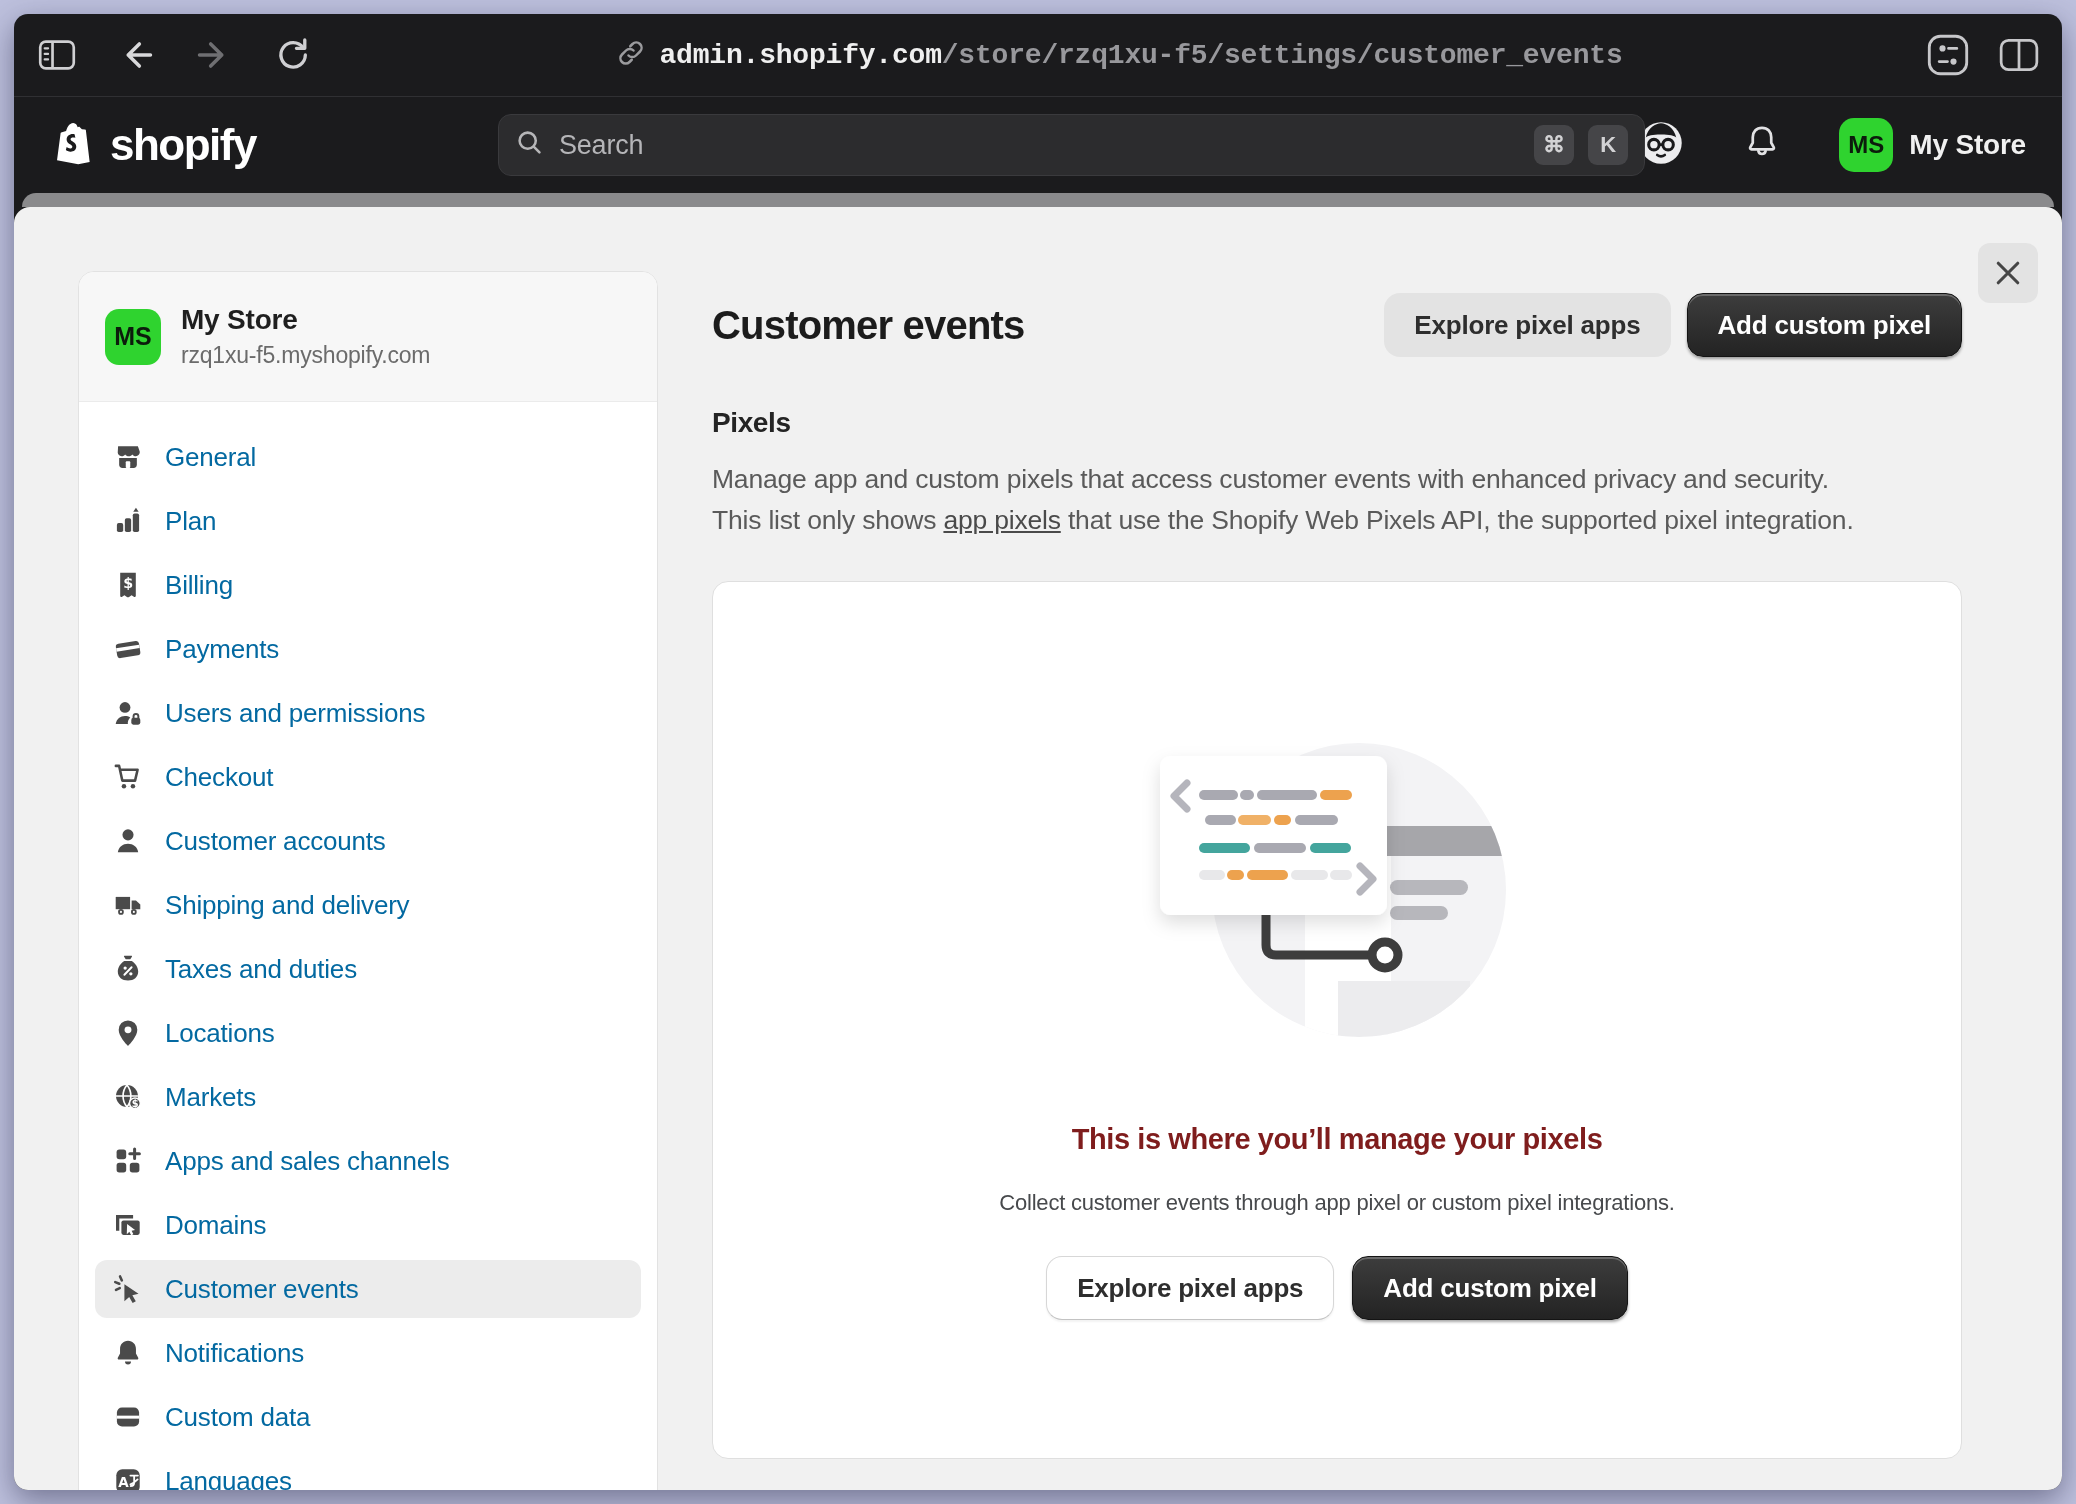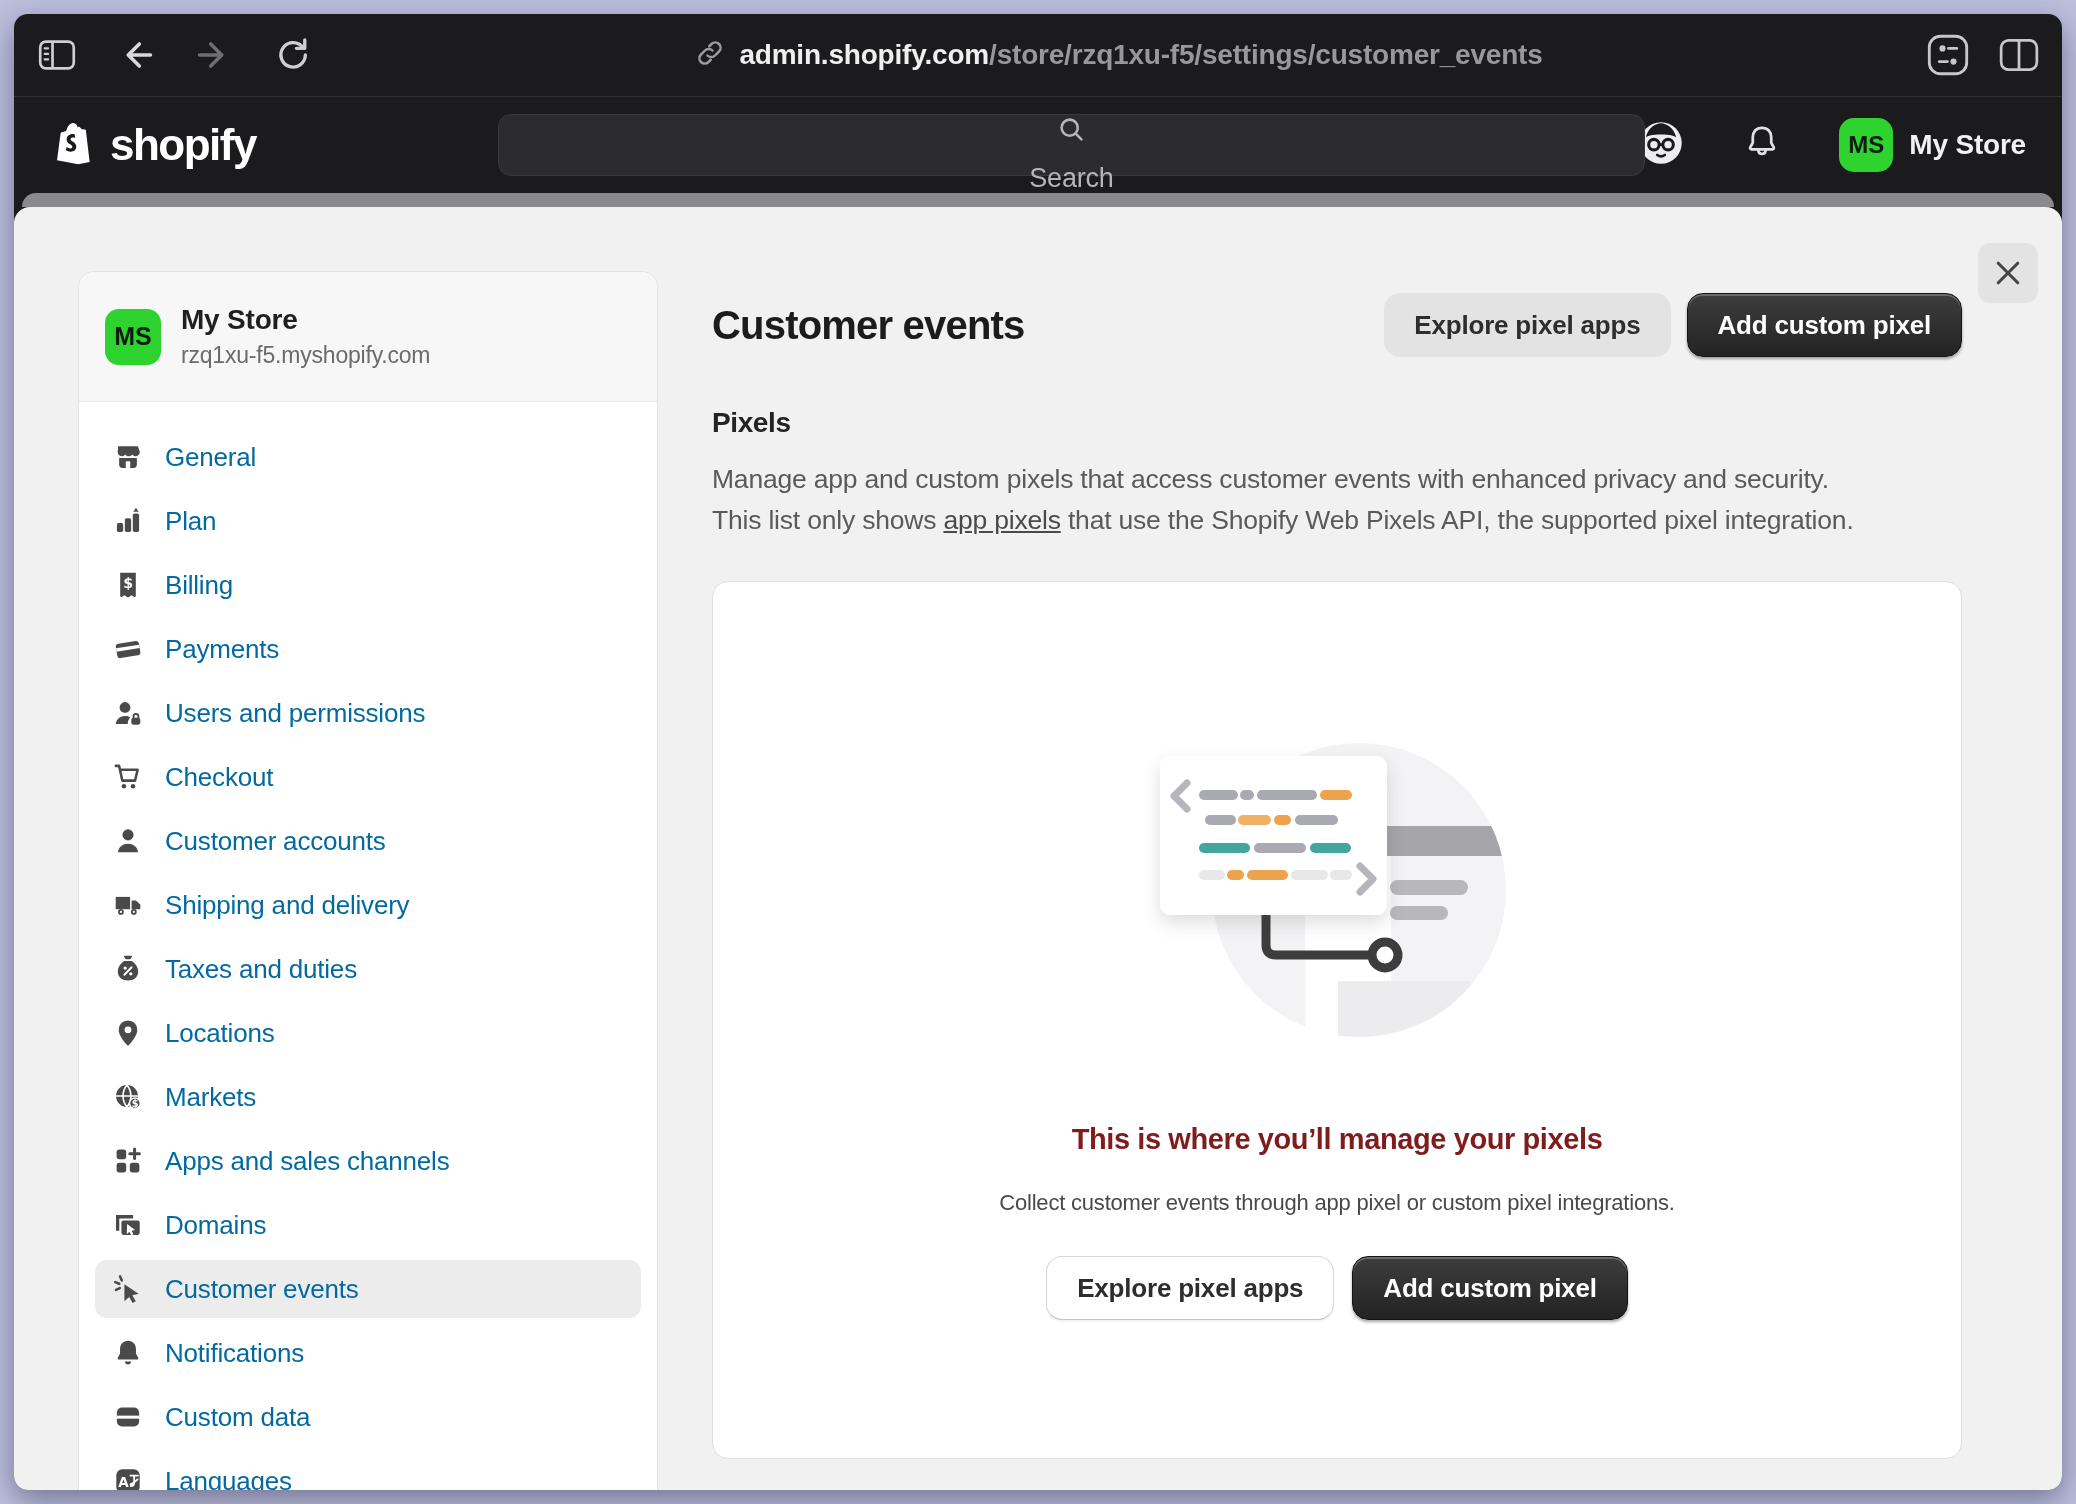--- a/index.html
+++ b/index.html
@@ -10,35 +10,35 @@
     letter-spacing:-0.2px;
     -webkit-font-smoothing:antialiased;
   }
   .window{
     position:absolute;left:14px;top:14px;width:2048px;height:1476px;
     border-radius:14px;background:#1b1b1d;overflow:hidden;
     display:flex;flex-direction:column;
     box-shadow:0 10px 30px rgba(25,25,55,.45);
   }
   
-  .browser-bar{height:82px;flex:0 0 auto;display:flex;align-items:center;padding:0 22px;}
+  .browser-bar{height:82px;flex:0 0 auto;display:flex;align-items:center;padding:0 22px;font-family:Liberation Mono, monospace;}
   .tool-group{display:flex;align-items:center;gap:38px;}
   .tool-btn{display:flex;align-items:center;justify-content:center;}
   .url-wrap{flex:1;display:flex;align-items:center;justify-content:center;gap:14px;min-width:0;}
   .url-text{font-size:28px;font-weight:600;white-space:nowrap;}
   .url-host{color:#efefef;}
   .url-path{color:#98989c;}
   
   .app-header{height:96px;flex:0 0 auto;border-top:1px solid #303033;position:relative;display:flex;align-items:center;padding:0 36px;}
   .logo{display:flex;align-items:center;gap:8px;}
   .logo-word{font-size:44px;font-weight:800;color:#fff;letter-spacing:-1.5px;}
   .search-pill{
     position:absolute;left:484px;top:50%;transform:translateY(-50%);
     width:1147px;height:62px;border-radius:13px;background:#2c2c2e;border:1px solid #3a3a3d;
-    display:flex;align-items:center;gap:14px;padding:0 16px;box-sizing:border-box;flex-direction:column;
+    display:flex;align-items:center;gap:14px;padding:0 16px;box-sizing:border-box;
   }
   .search-text{flex:1;color:#b5b5b8;font-size:27px;}
   .kbd{width:40px;height:40px;border-radius:9px;background:#454548;color:#d2d2d4;
        display:flex;align-items:center;justify-content:center;font-size:22px;font-weight:600;}
   .hdr-right{margin-left:auto;display:flex;align-items:center;gap:56px;}
   .acct{display:flex;align-items:center;gap:16px;}
   .avatar{width:54px;height:54px;border-radius:15px;background:#2fd32f;color:#0c1c0c;
           display:flex;align-items:center;justify-content:center;font-size:24px;font-weight:700;letter-spacing:0;}
   .acct-name{color:#f1f1f1;font-size:28px;font-weight:600;}
   

